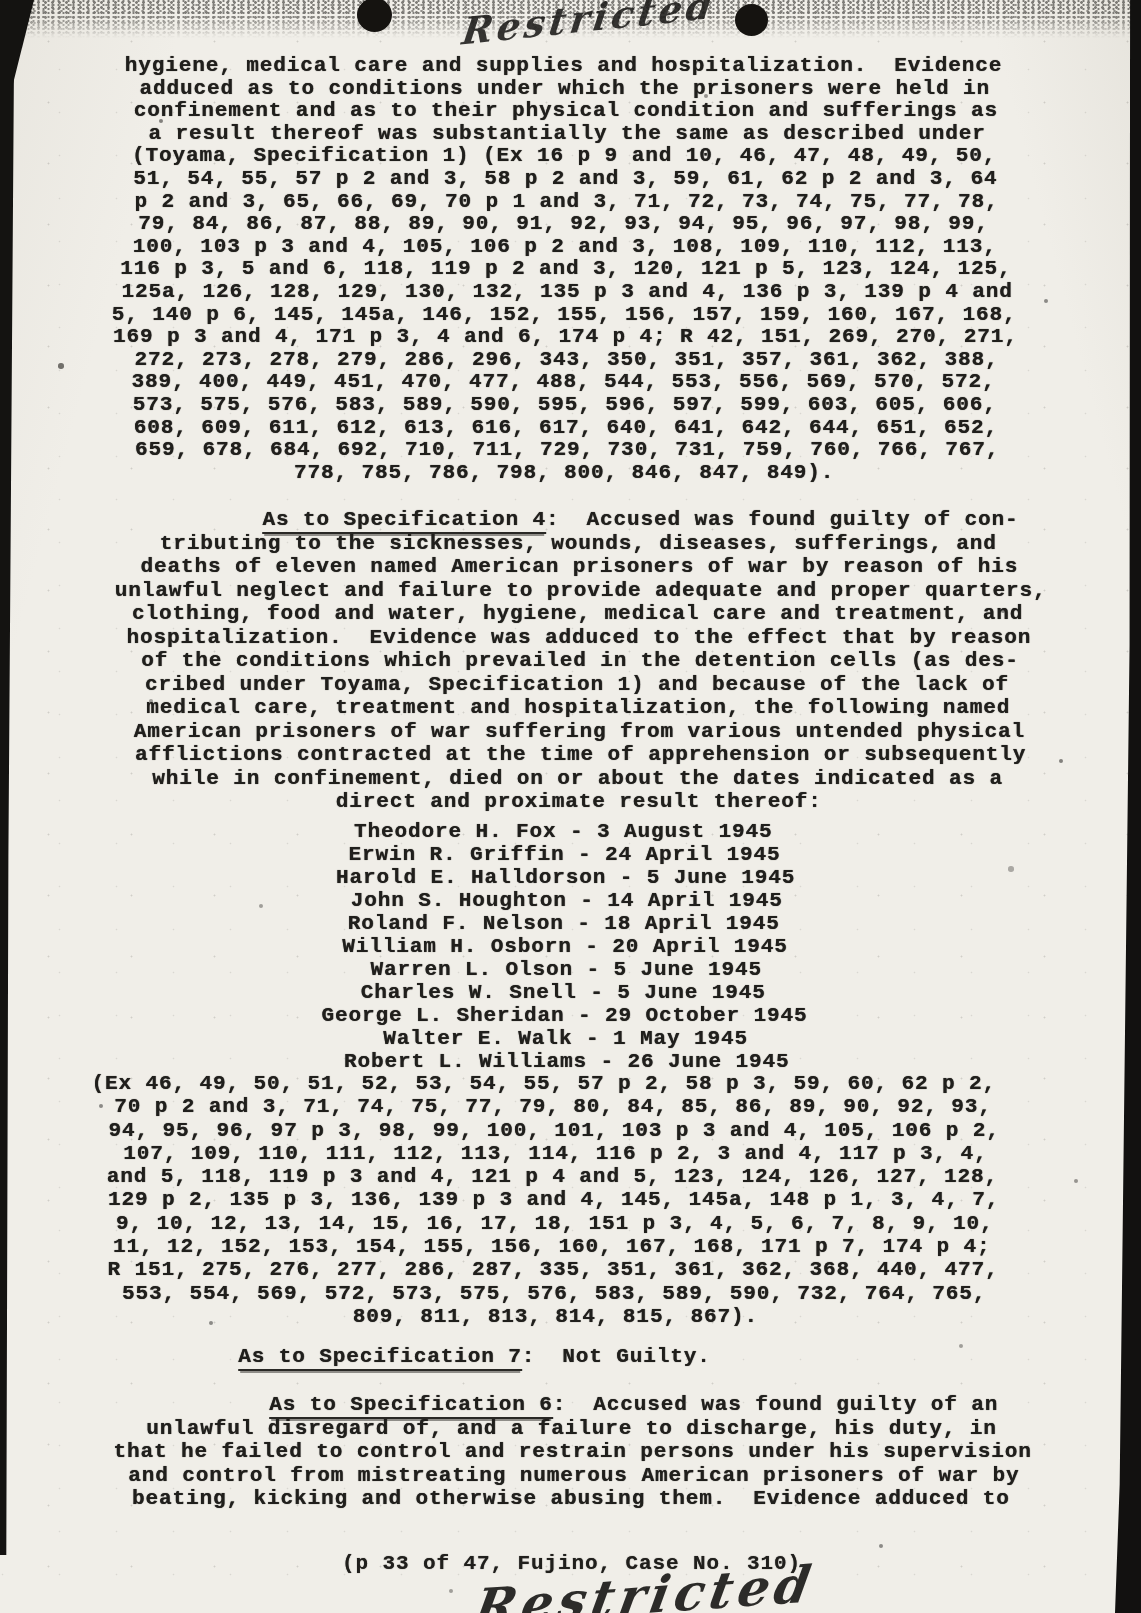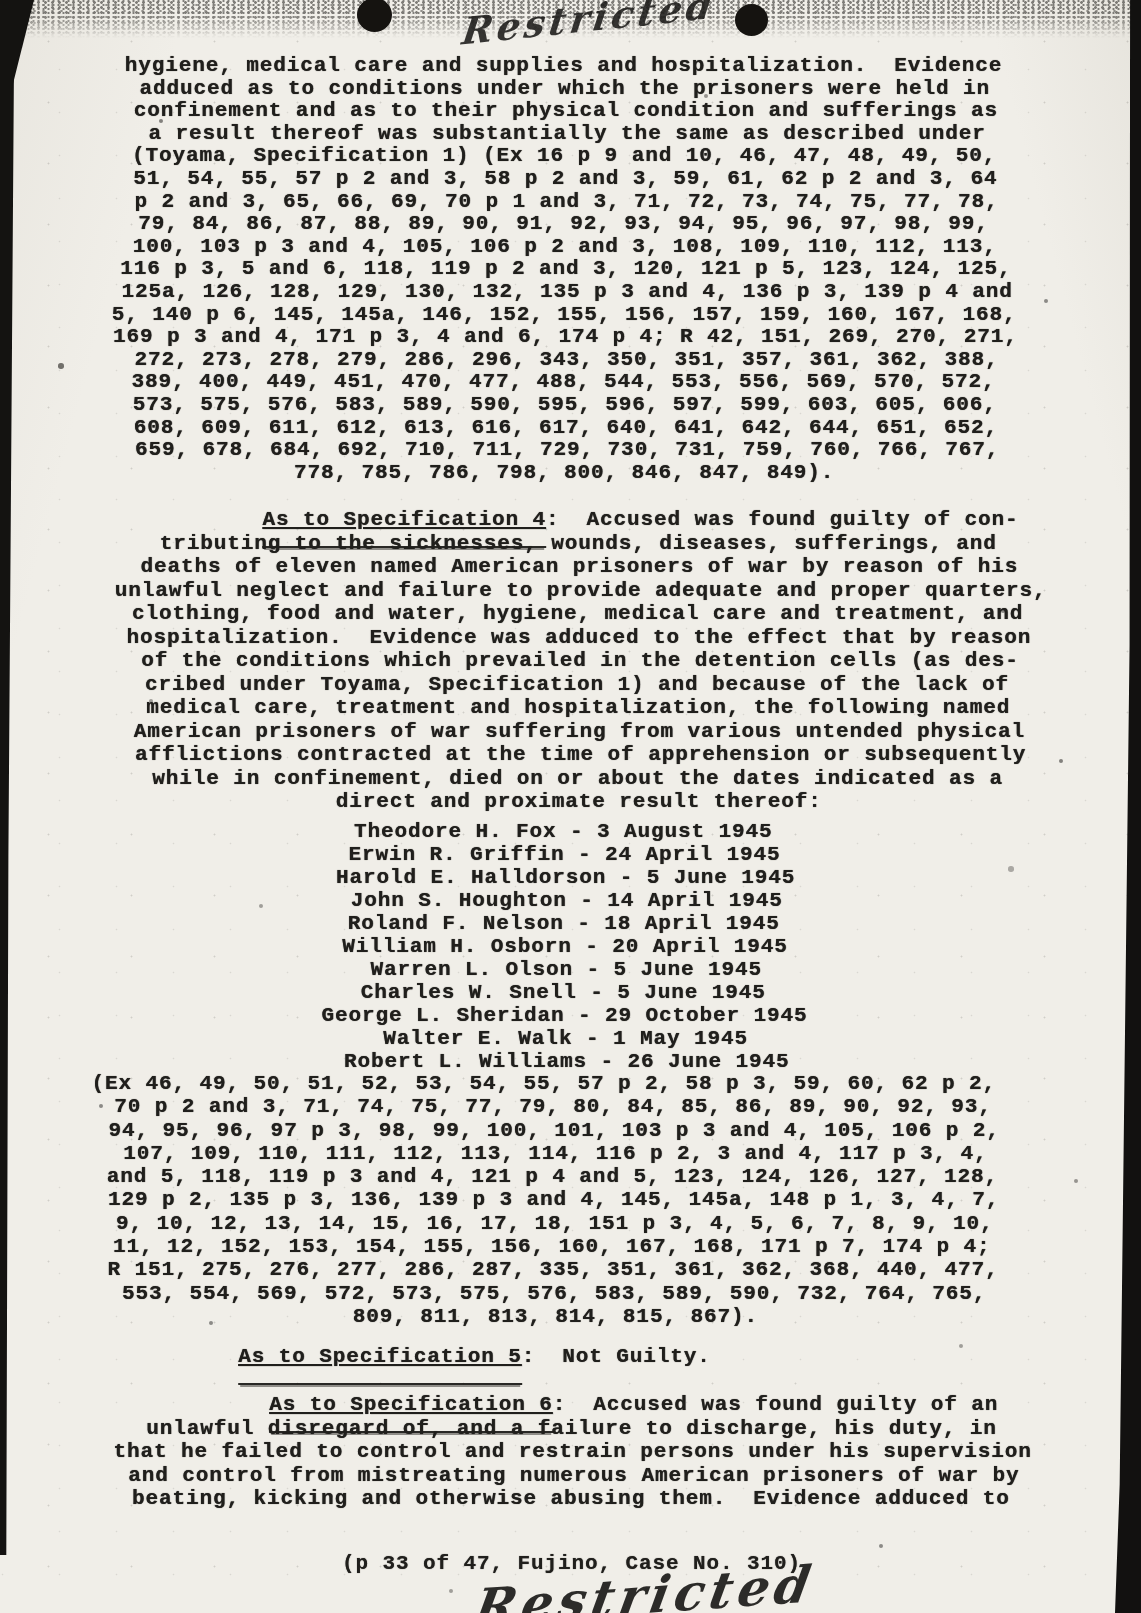--- a/index.html
+++ b/index.html
@@ -67,22 +67,21 @@
   
   .doc-body{position:absolute;inset:0;filter:blur(.25px);text-align:center;}
   .block{position:absolute;white-space:pre;}
   .tline{
     font-size:21px;font-weight:700;letter-spacing:.9px;color:#201f1c;
     text-shadow:0 0 .9px rgba(32,31,28,.85), .5px .4px 0 rgba(32,31,28,.3);
   }
   .u{
     border-bottom:2.5px solid rgba(24,23,20,.92);
     box-shadow:0 4px 0 -2px rgba(24,23,20,.45);
-    padding-bottom:15px;
-    text-decoration:underline;
+    padding-bottom:1px;
   }
   .footer-line{
     position:absolute;left:342px;top:1552px;white-space:pre;
     font-size:21px;font-weight:700;letter-spacing:.9px;color:#201f1c;
     text-shadow:0 0 .9px rgba(32,31,28,.85);
     text-align:right;
   }
   
   .stamp{
     position:absolute;font-family:"DejaVu Serif","Liberation Serif",serif;
@@ -107,21 +106,21 @@
   <div class="dot dot-left"></div>
   <div class="dot dot-right"></div>
 
   <div class="stamp stamp-top">Restricted</div>
 
   <div class="doc-body" id="doc-body">
       <div class="block" style="top: 55px; left: 113px; line-height: 22.6px;"><div class="tline" style="transform: translateX(-1.8px);">hygiene, medical care and supplies and hospitalization.  Evidence</div><div class="tline" style="transform: translateX(-0.6px);">adduced as to conditions under which the prisoners were held in</div><div class="tline" style="transform: translateX(0.6px);">confinement and as to their physical condition and sufferings as</div><div class="tline" style="transform: translateX(1.8px);">a result thereof was substantially the same as described under</div><div class="tline" style="transform: translateX(-1.2px);">(Toyama, Specification 1) (Ex 16 p 9 and 10, 46, 47, 48, 49, 50,</div><div class="tline" style="transform: translateX(0px);">51, 54, 55, 57 p 2 and 3, 58 p 2 and 3, 59, 61, 62 p 2 and 3, 64</div><div class="tline" style="transform: translateX(1.2px);">p 2 and 3, 65, 66, 69, 70 p 1 and 3, 71, 72, 73, 74, 75, 77, 78,</div><div class="tline" style="transform: translateX(-1.8px);">79, 84, 86, 87, 88, 89, 90, 91, 92, 93, 94, 95, 96, 97, 98, 99,</div><div class="tline" style="transform: translateX(-0.6px);">100, 103 p 3 and 4, 105, 106 p 2 and 3, 108, 109, 110, 112, 113,</div><div class="tline" style="transform: translateX(0.6px);">116 p 3, 5 and 6, 118, 119 p 2 and 3, 120, 121 p 5, 123, 124, 125,</div><div class="tline" style="transform: translateX(1.8px);">125a, 126, 128, 129, 130, 132, 135 p 3 and 4, 136 p 3, 139 p 4 and</div><div class="tline" style="transform: translateX(-1.2px);">5, 140 p 6, 145, 145a, 146, 152, 155, 156, 157, 159, 160, 167, 168,</div><div class="tline" style="transform: translateX(0px);">169 p 3 and 4, 171 p 3, 4 and 6, 174 p 4; R 42, 151, 269, 270, 271,</div><div class="tline" style="transform: translateX(1.2px);">272, 273, 278, 279, 286, 296, 343, 350, 351, 357, 361, 362, 388,</div><div class="tline" style="transform: translateX(-1.8px);">389, 400, 449, 451, 470, 477, 488, 544, 553, 556, 569, 570, 572,</div><div class="tline" style="transform: translateX(-0.6px);">573, 575, 576, 583, 589, 590, 595, 596, 597, 599, 603, 605, 606,</div><div class="tline" style="transform: translateX(0.6px);">608, 609, 611, 612, 613, 616, 617, 640, 641, 642, 644, 651, 652,</div><div class="tline" style="transform: translateX(1.8px);">659, 678, 684, 692, 710, 711, 729, 730, 731, 759, 760, 766, 767,</div><div class="tline" style="transform: translateX(-1.2px);">778, 785, 786, 798, 800, 846, 847, 849).</div></div>
       <div class="block" style="top: 508px; left: 113px; line-height: 23.5px;"><div class="tline" style="padding-left: 127px; transform: translateX(-1.8px);"><span class="u">As to Specification 4</span>:  Accused was found guilty of con-</div><div class="tline" style="transform: translateX(-0.6px);">tributing to the sicknesses, wounds, diseases, sufferings, and</div><div class="tline" style="transform: translateX(0.6px);">deaths of eleven named American prisoners of war by reason of his</div><div class="tline" style="transform: translateX(1.8px);">unlawful neglect and failure to provide adequate and proper quarters,</div><div class="tline" style="transform: translateX(-1.2px);">clothing, food and water, hygiene, medical care and treatment, and</div><div class="tline" style="transform: translateX(0px);">hospitalization.  Evidence was adduced to the effect that by reason</div><div class="tline" style="transform: translateX(1.2px);">of the conditions which prevailed in the detention cells (as des-</div><div class="tline" style="transform: translateX(-1.8px);">cribed under Toyama, Specification 1) and because of the lack of</div><div class="tline" style="transform: translateX(-0.6px);">medical care, treatment and hospitalization, the following named</div><div class="tline" style="transform: translateX(0.6px);">American prisoners of war suffering from various untended physical</div><div class="tline" style="transform: translateX(1.8px);">afflictions contracted at the time of apprehension or subsequently</div><div class="tline" style="transform: translateX(-1.2px);">while in confinement, died on or about the dates indicated as a</div><div class="tline" style="transform: translateX(0px);">direct and proximate result thereof:</div></div>
       <div class="block" style="top: 820px; left: 322px; line-height: 23px;"><div class="tline" style="transform: translateX(-1.8px);">Theodore H. Fox - 3 August 1945</div><div class="tline" style="transform: translateX(-0.6px);">Erwin R. Griffin - 24 April 1945</div><div class="tline" style="transform: translateX(0.6px);">Harold E. Halldorson - 5 June 1945</div><div class="tline" style="transform: translateX(1.8px);">John S. Houghton - 14 April 1945</div><div class="tline" style="transform: translateX(-1.2px);">Roland F. Nelson - 18 April 1945</div><div class="tline" style="transform: translateX(0px);">William H. Osborn - 20 April 1945</div><div class="tline" style="transform: translateX(1.2px);">Warren L. Olson - 5 June 1945</div><div class="tline" style="transform: translateX(-1.8px);">Charles W. Snell - 5 June 1945</div><div class="tline" style="transform: translateX(-0.6px);">George L. Sheridan - 29 October 1945</div><div class="tline" style="transform: translateX(0.6px);">Walter E. Walk - 1 May 1945</div><div class="tline" style="transform: translateX(1.8px);">Robert L. Williams - 26 June 1945</div></div>
       <div class="block" style="top: 1072px; left: 92px; line-height: 23.3px;"><div class="tline" style="transform: translateX(-1.8px);">(Ex 46, 49, 50, 51, 52, 53, 54, 55, 57 p 2, 58 p 3, 59, 60, 62 p 2,</div><div class="tline" style="padding-left: 16px; transform: translateX(-0.6px);">70 p 2 and 3, 71, 74, 75, 77, 79, 80, 84, 85, 86, 89, 90, 92, 93,</div><div class="tline" style="padding-left: 16px; transform: translateX(0.6px);">94, 95, 96, 97 p 3, 98, 99, 100, 101, 103 p 3 and 4, 105, 106 p 2,</div><div class="tline" style="padding-left: 16px; transform: translateX(1.8px);">107, 109, 110, 111, 112, 113, 114, 116 p 2, 3 and 4, 117 p 3, 4,</div><div class="tline" style="padding-left: 16px; transform: translateX(-1.2px);">and 5, 118, 119 p 3 and 4, 121 p 4 and 5, 123, 124, 126, 127, 128,</div><div class="tline" style="padding-left: 16px; transform: translateX(0px);">129 p 2, 135 p 3, 136, 139 p 3 and 4, 145, 145a, 148 p 1, 3, 4, 7,</div><div class="tline" style="padding-left: 16px; transform: translateX(1.2px);">9, 10, 12, 13, 14, 15, 16, 17, 18, 151 p 3, 4, 5, 6, 7, 8, 9, 10,</div><div class="tline" style="padding-left: 16px; transform: translateX(-1.8px);">11, 12, 152, 153, 154, 155, 156, 160, 167, 168, 171 p 7, 174 p 4;</div><div class="tline" style="padding-left: 16px; transform: translateX(-0.6px);">R 151, 275, 276, 277, 286, 287, 335, 351, 361, 362, 368, 440, 477,</div><div class="tline" style="padding-left: 16px; transform: translateX(0.6px);">553, 554, 569, 572, 573, 575, 576, 583, 589, 590, 732, 764, 765,</div><div class="tline" style="padding-left: 16px; transform: translateX(1.8px);">809, 811, 813, 814, 815, 867).</div></div>
-      <div class="block" style="top: 1345px; left: 113px; line-height: 23.5px;"><div class="tline" style="padding-left: 127px; transform: translateX(-1.8px);"><span class="u">As to Specification 5</span>:  Not Guilty.</div></div>
+      <div class="block" style="top: 1345px; left: 113px; line-height: 23.5px;"><div class="tline" style="padding-left: 127px; transform: translateX(-1.8px);"><span class="u">As to Specification 7</span>:  Not Guilty.</div></div>
       <div class="block" style="top: 1393px; left: 113px; line-height: 23.5px;"><div class="tline" style="padding-left: 127px; transform: translateX(-1.8px);"><span class="u">As to Specification 6</span>:  Accused was found guilty of an</div><div class="tline" style="transform: translateX(-0.6px);">unlawful disregard of, and a failure to discharge, his duty, in</div><div class="tline" style="transform: translateX(0.6px);">that he failed to control and restrain persons under his supervision</div><div class="tline" style="transform: translateX(1.8px);">and control from mistreating numerous American prisoners of war by</div><div class="tline" style="transform: translateX(-1.2px);">beating, kicking and otherwise abusing them.  Evidence adduced to</div></div>
     </div>
 
   <div class="footer-line">(p 33 of 47, Fujino, Case No. 310)</div>
   <div class="stamp stamp-bottom">Restricted</div>
 
   <div class="edge-left"></div>
   <div class="edge-left-wedge"></div>
   <div class="edge-right"></div>
   <div class="speckles"></div>

